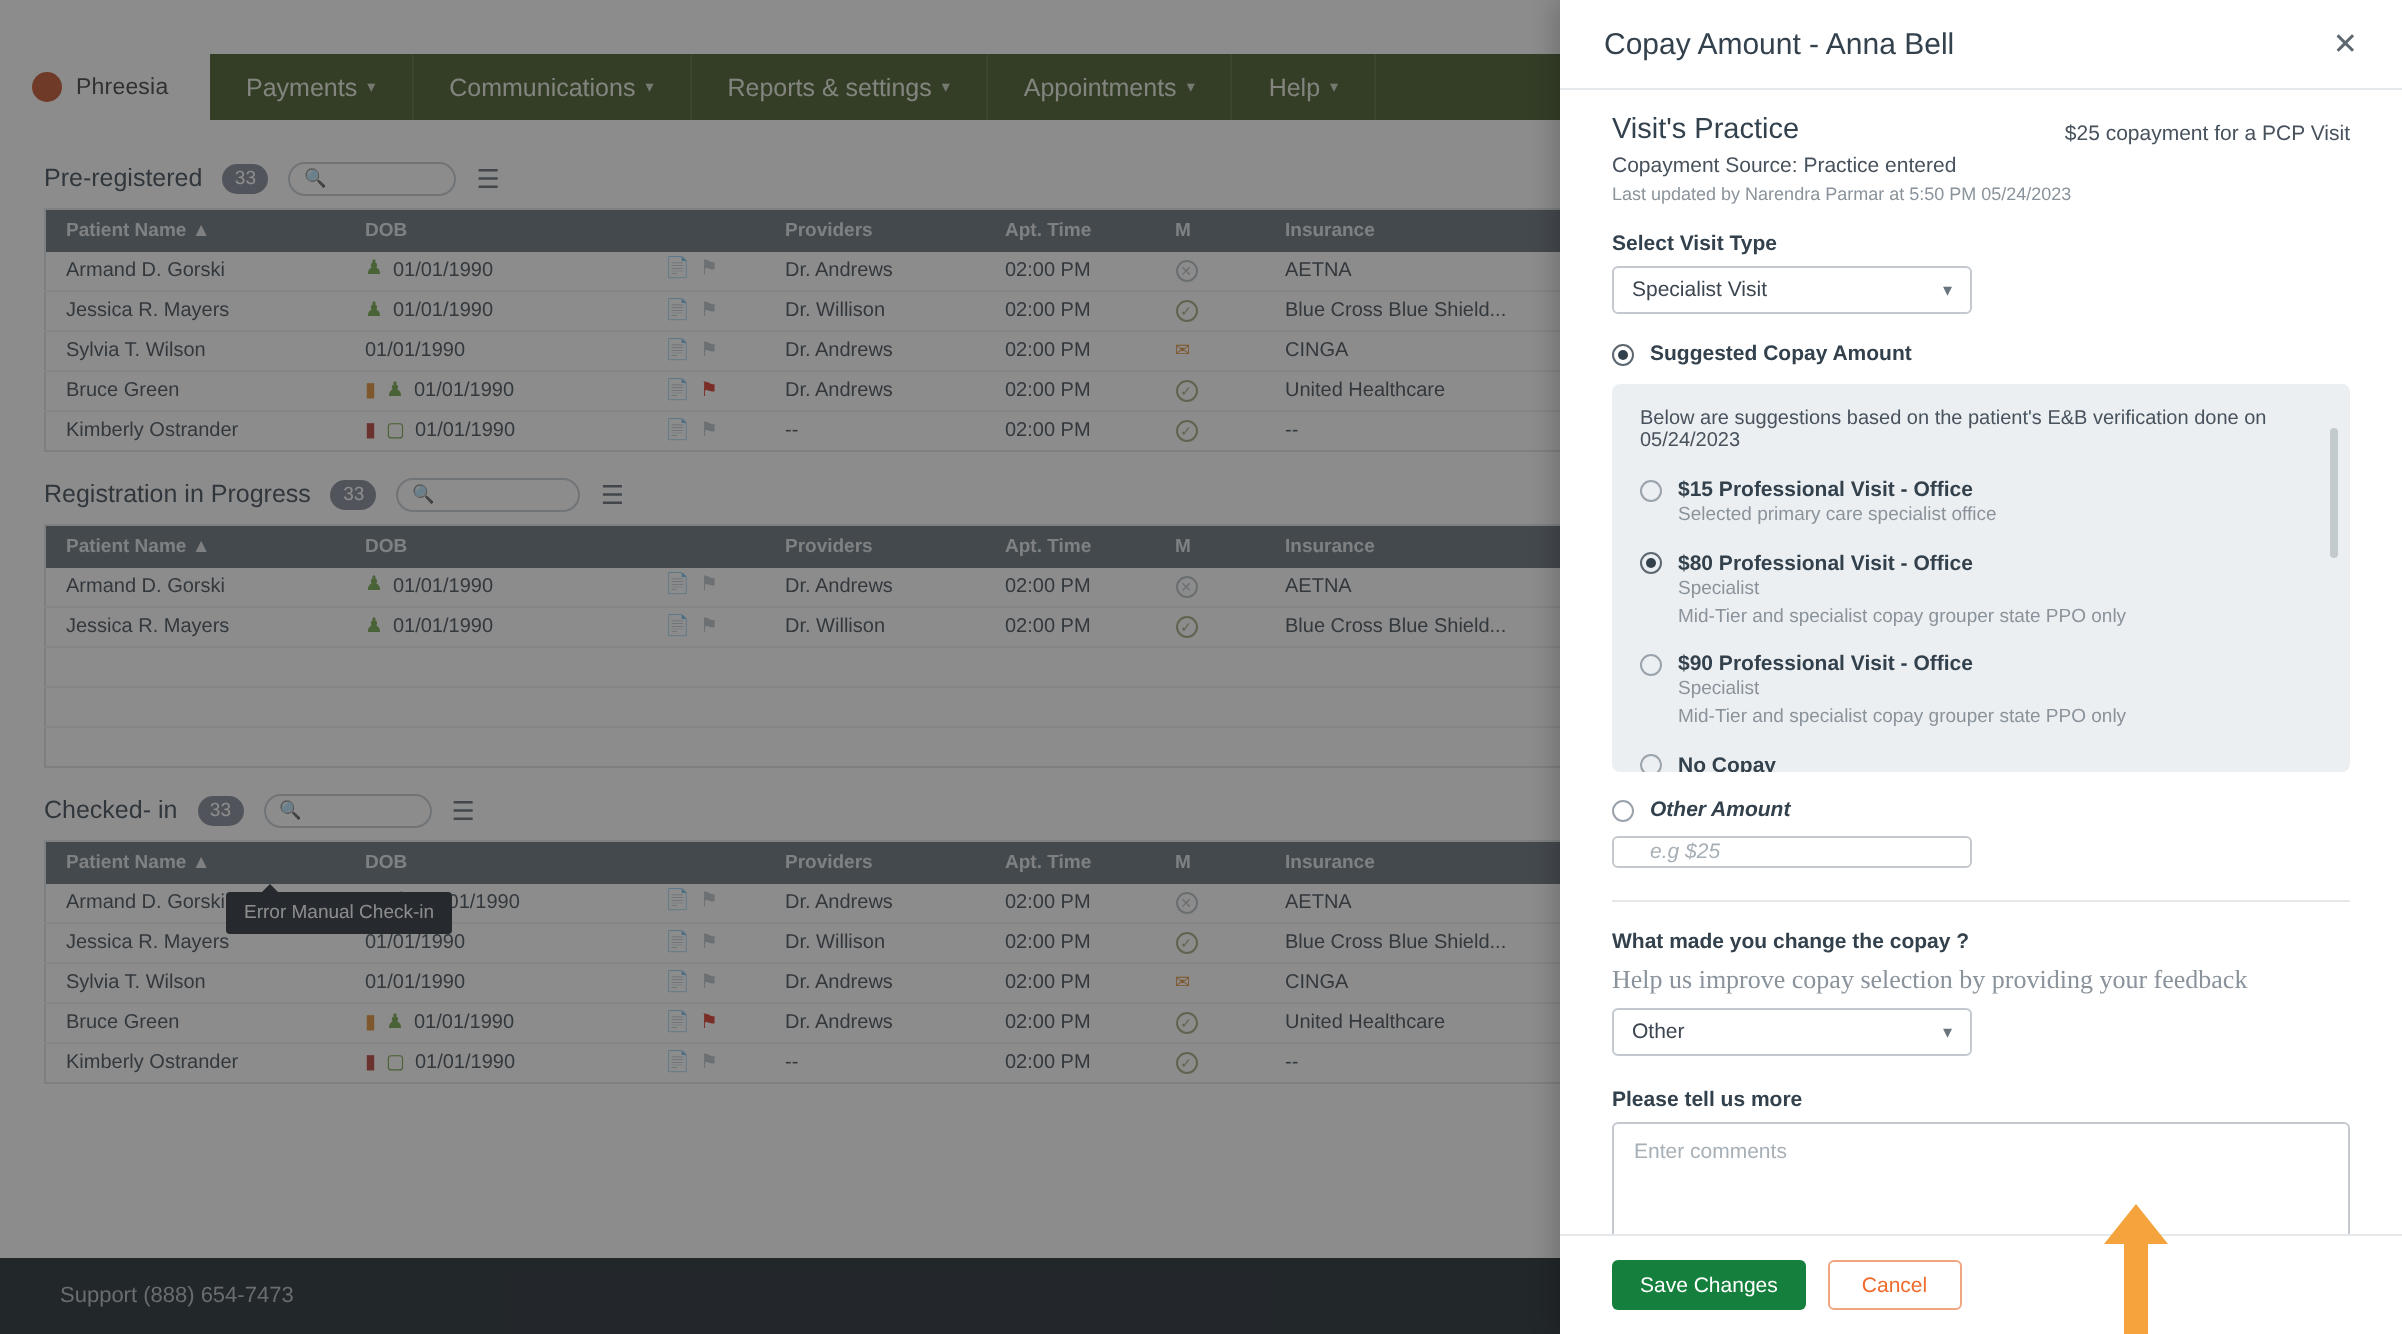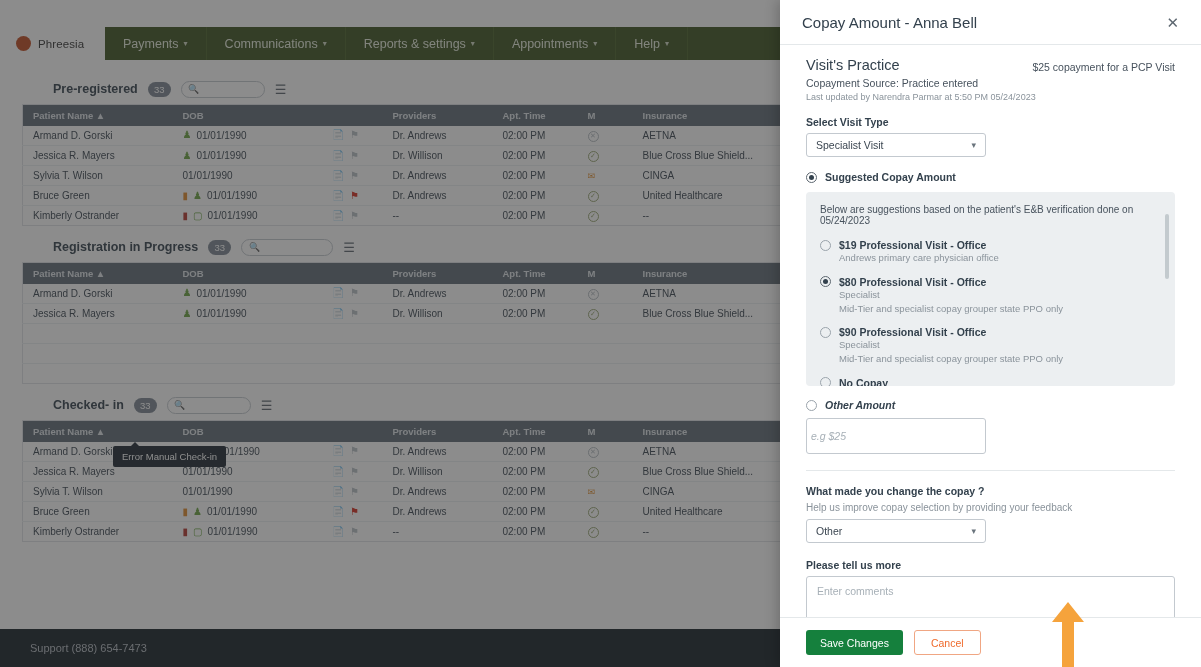--- a/index.html
+++ b/index.html
@@ -27,21 +27,21 @@
     padding:0 18px; color:#e8eede; font-size:12.5px;
     border-right:1px solid #4b6329; white-space:nowrap;
   }
   .navitem:first-of-type { border-left:1px solid #4b6329; }
   .caret { font-size:8px; opacity:.85; }
 
   .content { padding:14px 22px 0 22px; }
 
   .section { margin-bottom:6px; }
   .sec-head { display:flex; align-items:center; gap:10px; height:30px; }
-  .sec-title { font-size:12.5px; color:#33414d; font-weight:700;margin-left:31px; }
+  .sec-title { font-size:12.5px; color:#33414d; font-weight:400; }
   .sec-count {
     min-width:23px; height:15px; border-radius:8px; background:#7c8692;
     color:#fff; font-size:9.5px; display:flex; align-items:center;
     justify-content:center; padding:0 6px;
   }
   .searchbox {
     width:84px; height:17px; border:1px solid #c3c9cf; border-radius:9px;
     background:#fff; display:flex; align-items:center; padding:0 7px;
   }
   .searchbox.wide { width:92px; }
@@ -157,26 +157,26 @@
     padding:12px 14px 12px 14px; position:relative; height:194px; overflow:hidden;
   }
   .sugg-note { font-size:10px; color:#47525d; margin-bottom:13px; }
   .opt { margin-bottom:11px; }
   .opt .sub { font-size:9.5px; color:#8a939b; margin-left:19px; line-height:1.45; }
   .sbar { position:absolute; right:6px; top:22px; width:4px; height:65px;
           border-radius:2px; background:#c3cace; }
 
   .other-wrap { margin-top:13px;font-style:italic; }
   .txt-input {
-    width:180px; height:36px; border:1px solid #c3c9cf; border-radius:3px;
-    display:flex; align-items:center; padding:0 4px; font-size:10.5px;
+    width:180px; height:16px; border:1px solid #c3c9cf; border-radius:3px;
+    display:flex; align-items:center; padding:0 18px; font-size:10.5px;
     color:#a7b0b7; margin-top:7px; background:#fff;
   }
   .divider { height:1px; background:#e4e8ea; margin:16px 0 14px 0; }
-  .hint { font-size:10px; color:#8a939b; margin:2px 0 6px 0; }
+  .hint { font-size:13px; color:#8a939b; margin:2px 0 6px 0;font-family:Liberation Serif, serif; }
 
   .ta-label { font-size:10.5px; color:#33414d; font-weight:600; margin:16px 0 5px 0; }
   .ta {
     width:100%; height:60px; border:1px solid #c3c9cf; border-radius:3px;
     background:#fff; padding:8px 10px; font-size:10.5px; color:#a7b0b7;
   }
 
   .p-foot {
     flex:0 0 auto; border-top:1px solid #e4e8ea; padding:12px 26px;
     display:flex; gap:11px; align-items:center;
@@ -653,23 +653,23 @@
       <span class="rb on"></span>
       <span class="r-label">Suggested Copay Amount</span>
     </div>
 
     <div class="sugg-box">
       <div class="sugg-note">Below are suggestions based on the patient's E&amp;B verification done on 05/24/2023</div>
       <div id="sugg-host">
           <div class="opt">
             <div class="radio-line">
               <span class="rb light"></span>
-              <span class="r-label">$19 Professional Visit - Office</span>
+              <span class="r-label">$15 Professional Visit - Office</span>
             </div>
-            <div class="sub">Andrews primary care physician office</div>
+            <div class="sub">Selected primary care specialist office</div>
           </div>
           <div class="opt">
             <div class="radio-line">
               <span class="rb on"></span>
               <span class="r-label">$80 Professional Visit - Office</span>
             </div>
             <div class="sub">Specialist</div>
             <div class="sub">Mid-Tier and specialist copay grouper state PPO only</div>
           </div>
           <div class="opt">

